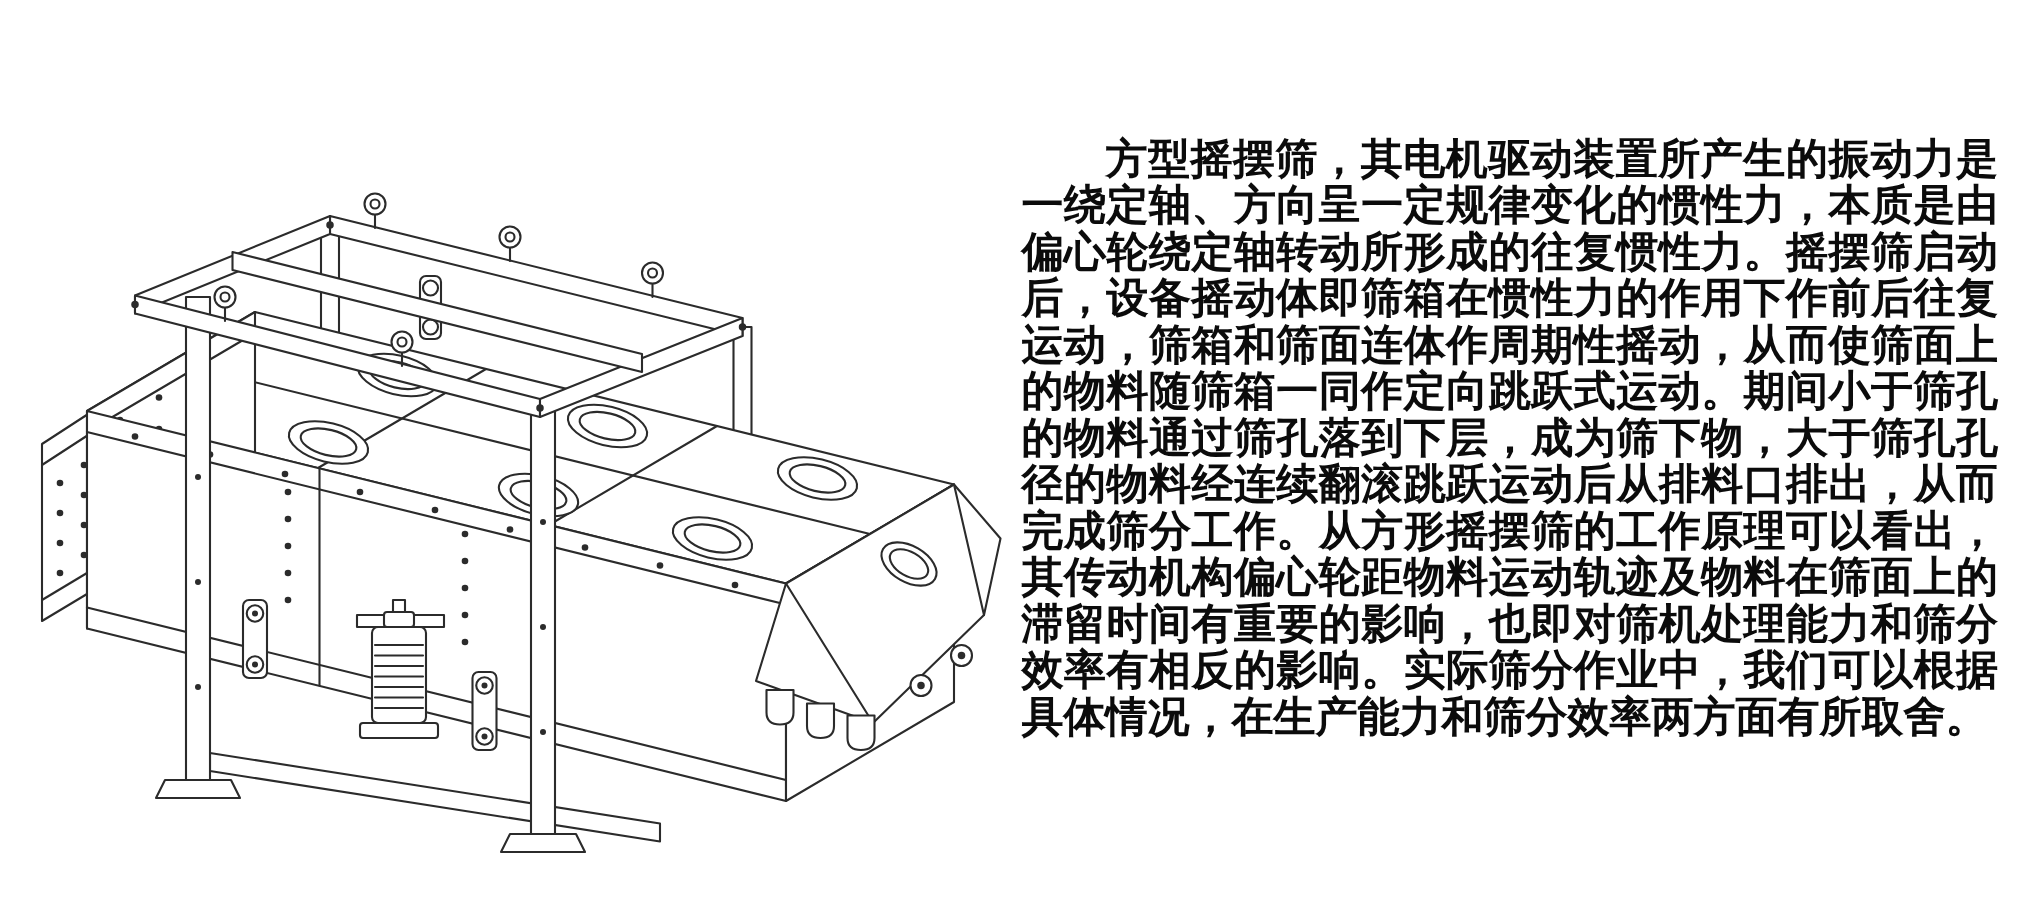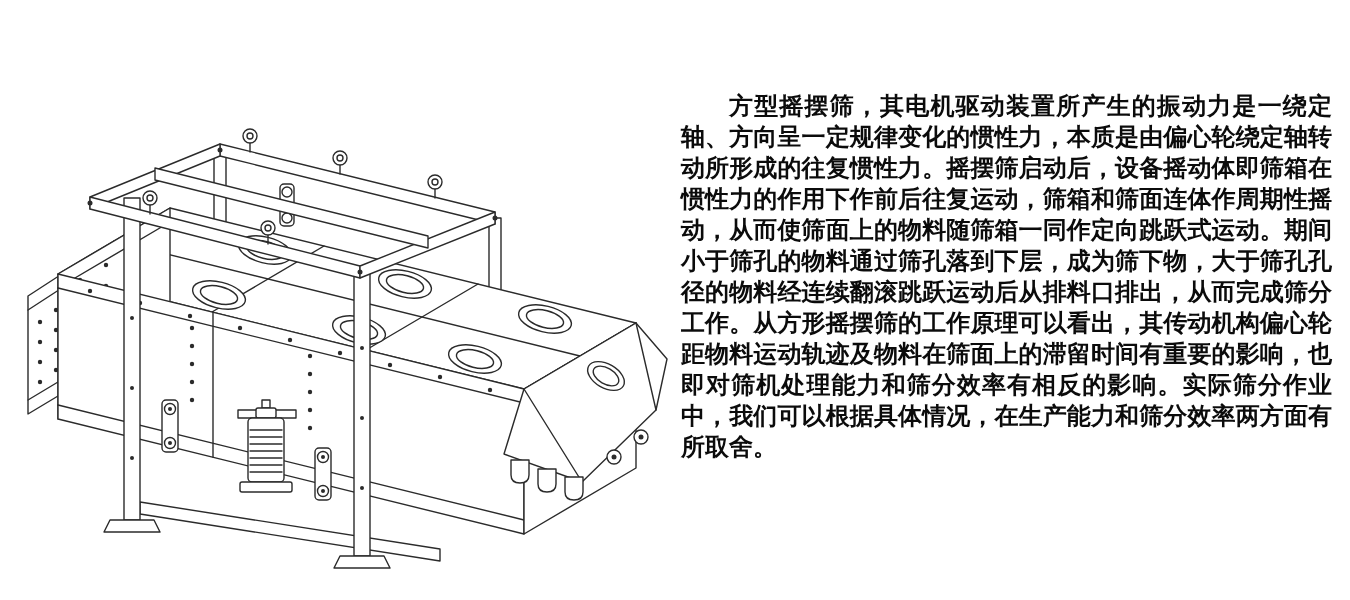--- a/index.html
+++ b/index.html
@@ -16,21 +16,21 @@
     fill:none;stroke:#2b2b2b;stroke-width:1.4;
     stroke-linejoin:round;stroke-linecap:round;
   }
   .drawing svg .wf{fill:#ffffff;}
   .drawing svg .dot{fill:#2b2b2b;stroke:none;}
   .article{
     position:absolute;left:681px;top:90px;width:651px;
   }
   .article p{
     margin:0;
-    font-size:24px;line-height:31px;font-weight:700;color:#0b0b0b;
+    font-size:28px;line-height:31px;font-weight:700;color:#0b0b0b;
     text-align:justify;text-indent:2em;
     font-family:"Liberation Sans","DejaVu Sans",sans-serif;
   }
 </style>
 </head>
 <body>
 
 <div class="page">
 
   <div class="drawing">

